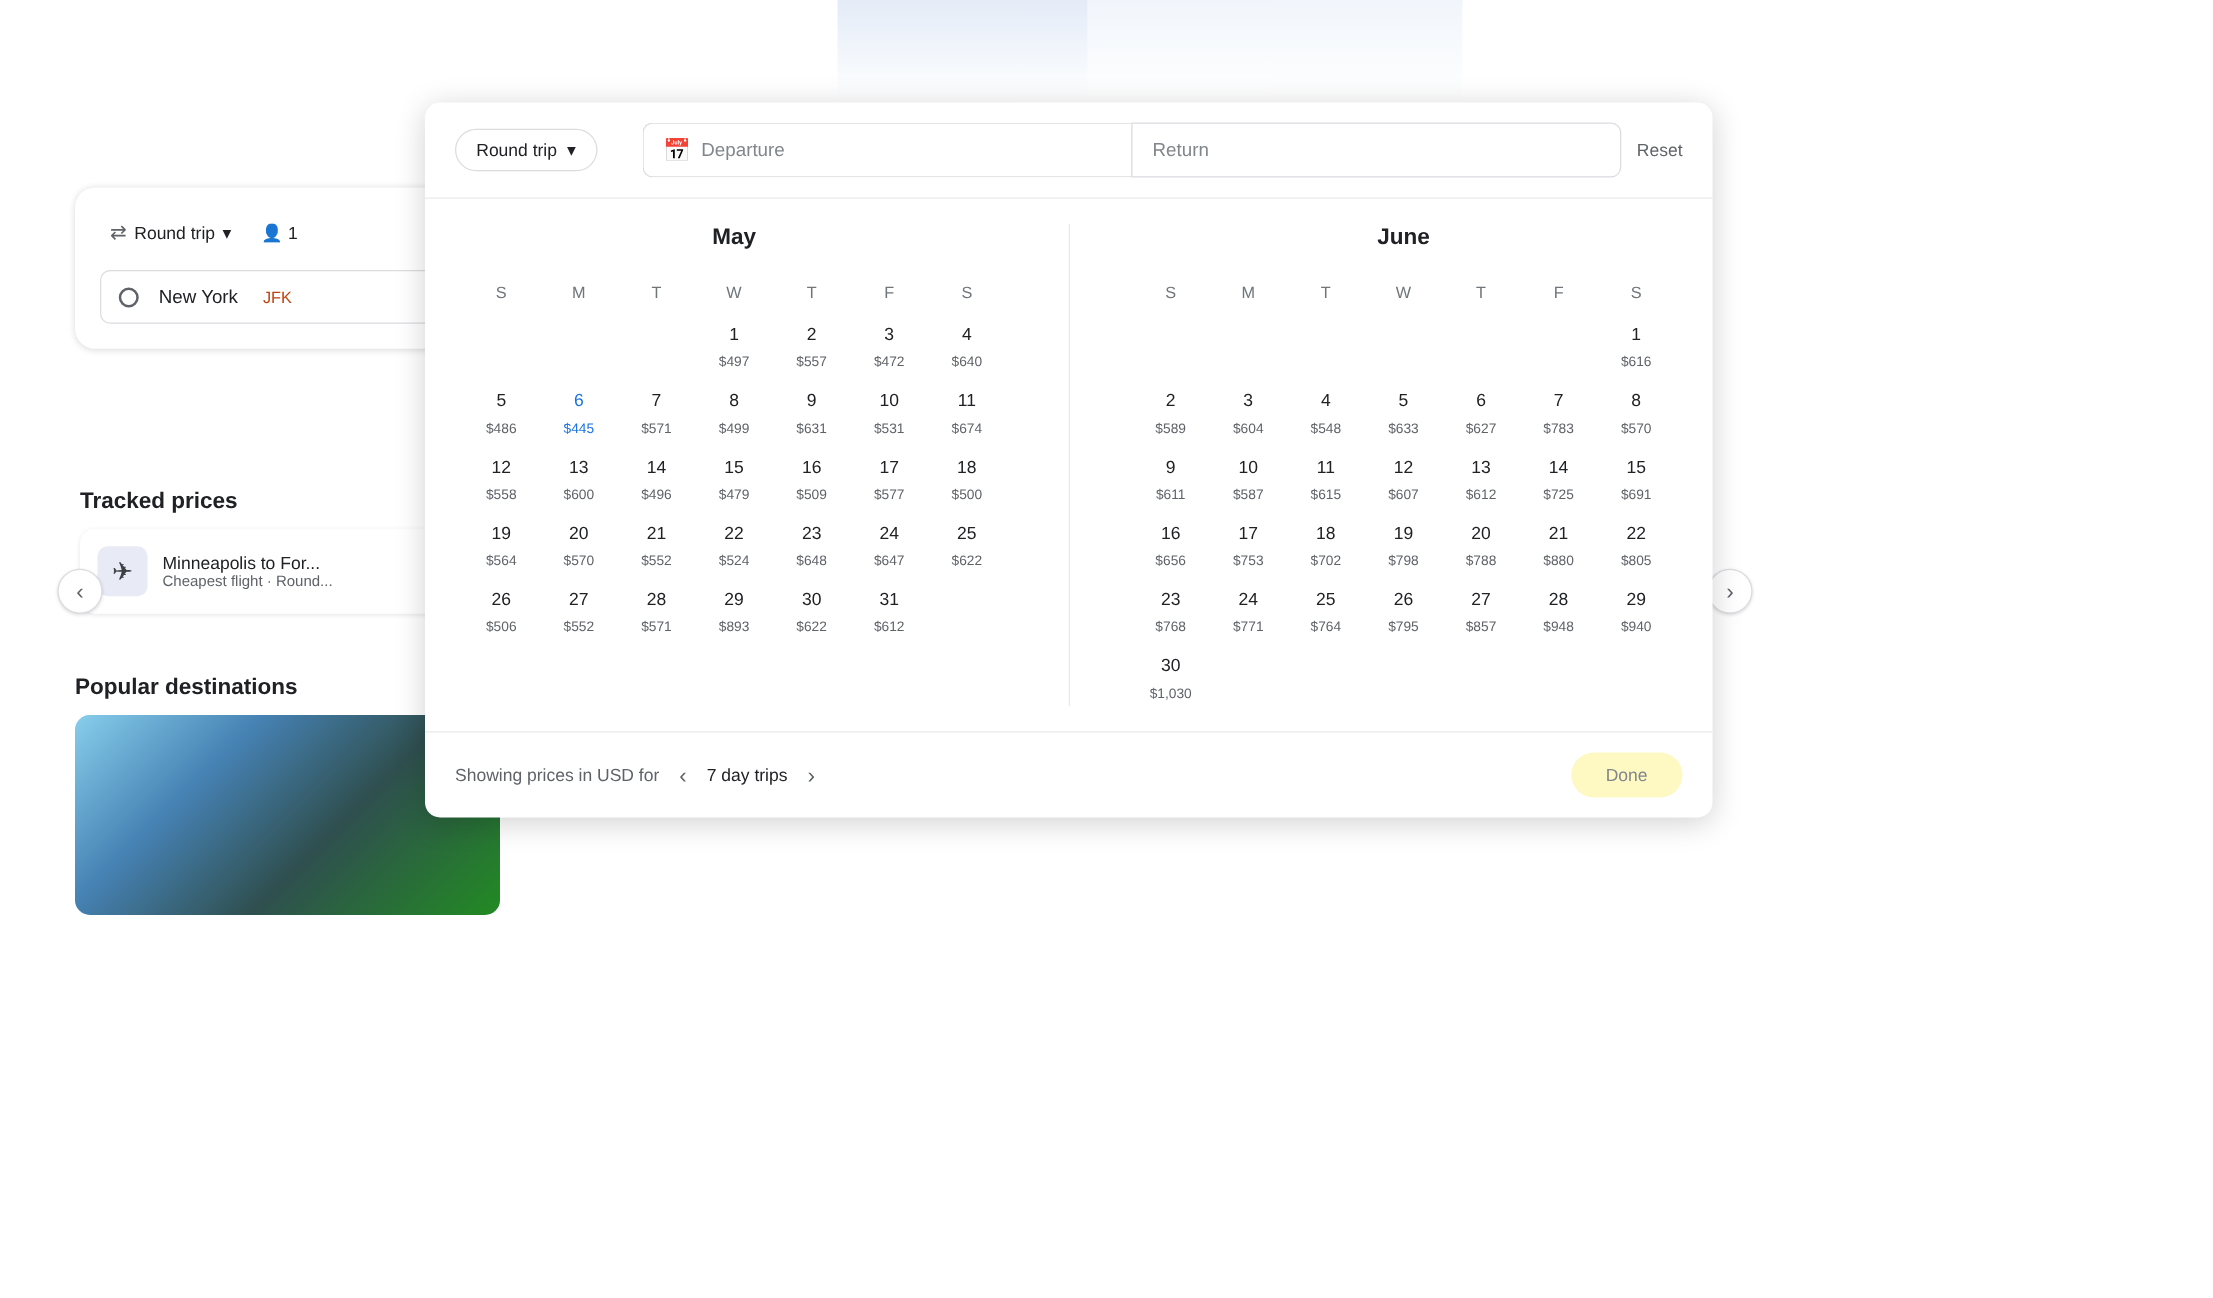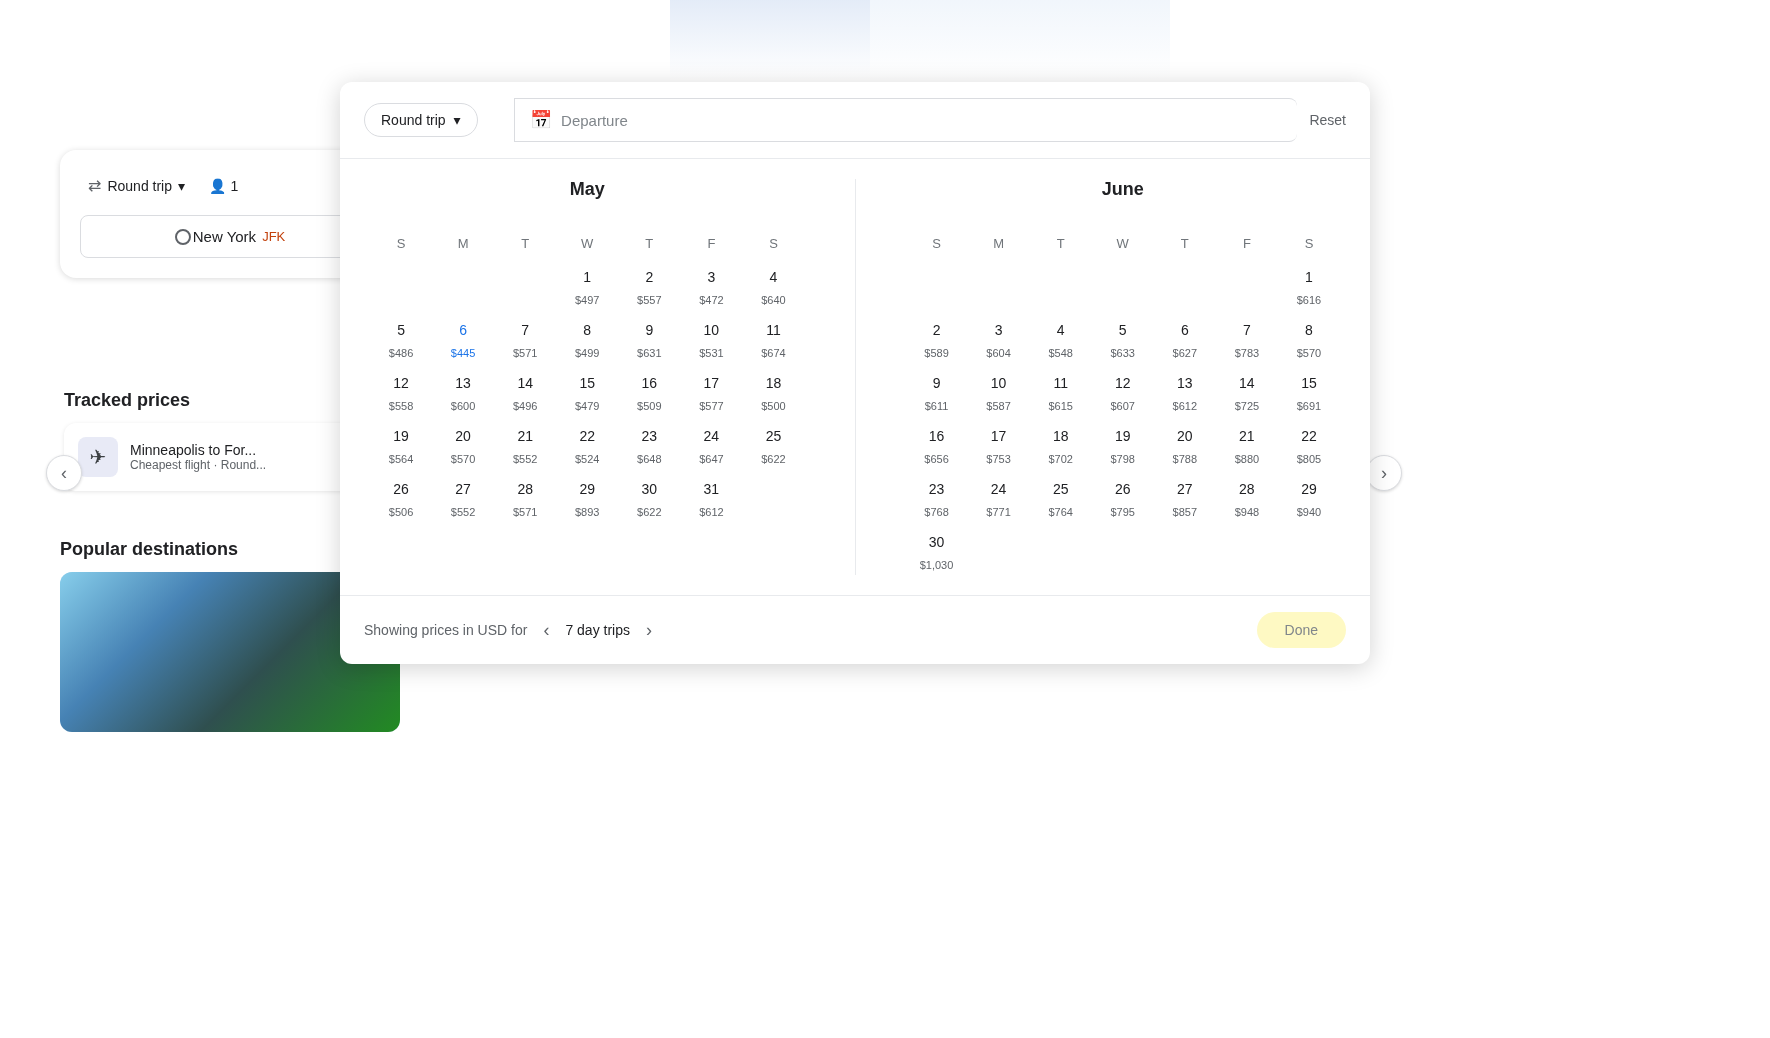--- a/index.html
+++ b/index.html
@@ -73,25 +73,24 @@
       border: none;
       cursor: pointer;
       font-size: 14px;
       color: #202124;
       padding: 6px 8px;
     }
 
     .origin-row {
       display: flex;
       align-items: center;
-      gap: 2px;
+      gap: 16px;
       border: 1px solid #dadce0;
       border-radius: 8px;
       padding: 12px 14px;
-      justify-content: center;
     }
 
     .origin-circle {
       width: 16px;
       height: 16px;
       border: 2px solid #5f6368;
       border-radius: 50%;
       flex-shrink: 0;
     }
 
@@ -290,21 +289,21 @@
 
     .cal-month {
       flex: 1;
     }
 
     .month-title {
       text-align: center;
       font-size: 18px;
       font-weight: 600;
       color: #202124;
-      margin-bottom: 30px;
+      margin-bottom: 20px;
     }
 
     .cal-grid {
       display: grid;
       grid-template-columns: repeat(7, 1fr);
       text-align: center;
     }
 
     .day-header {
       font-size: 13px;
@@ -478,20 +477,23 @@
     <button class="round-trip-selector">
       <span>Round trip</span>
       <span>▾</span>
     </button>
 
     <div class="date-inputs">
       <div class="date-input">
         <span class="cal-icon">📅</span>
         <span class="date-input-label">Departure</span>
       </div>
+      <div class="date-input">
+        <span class="date-input-label">Return</span>
+      </div>
     </div>
 
     <button class="reset-btn">Reset</button>
   </div>
 
   <div class="cal-body">
 
     <div class="cal-month">
       <div class="month-title">May</div>
       <div class="cal-grid">

